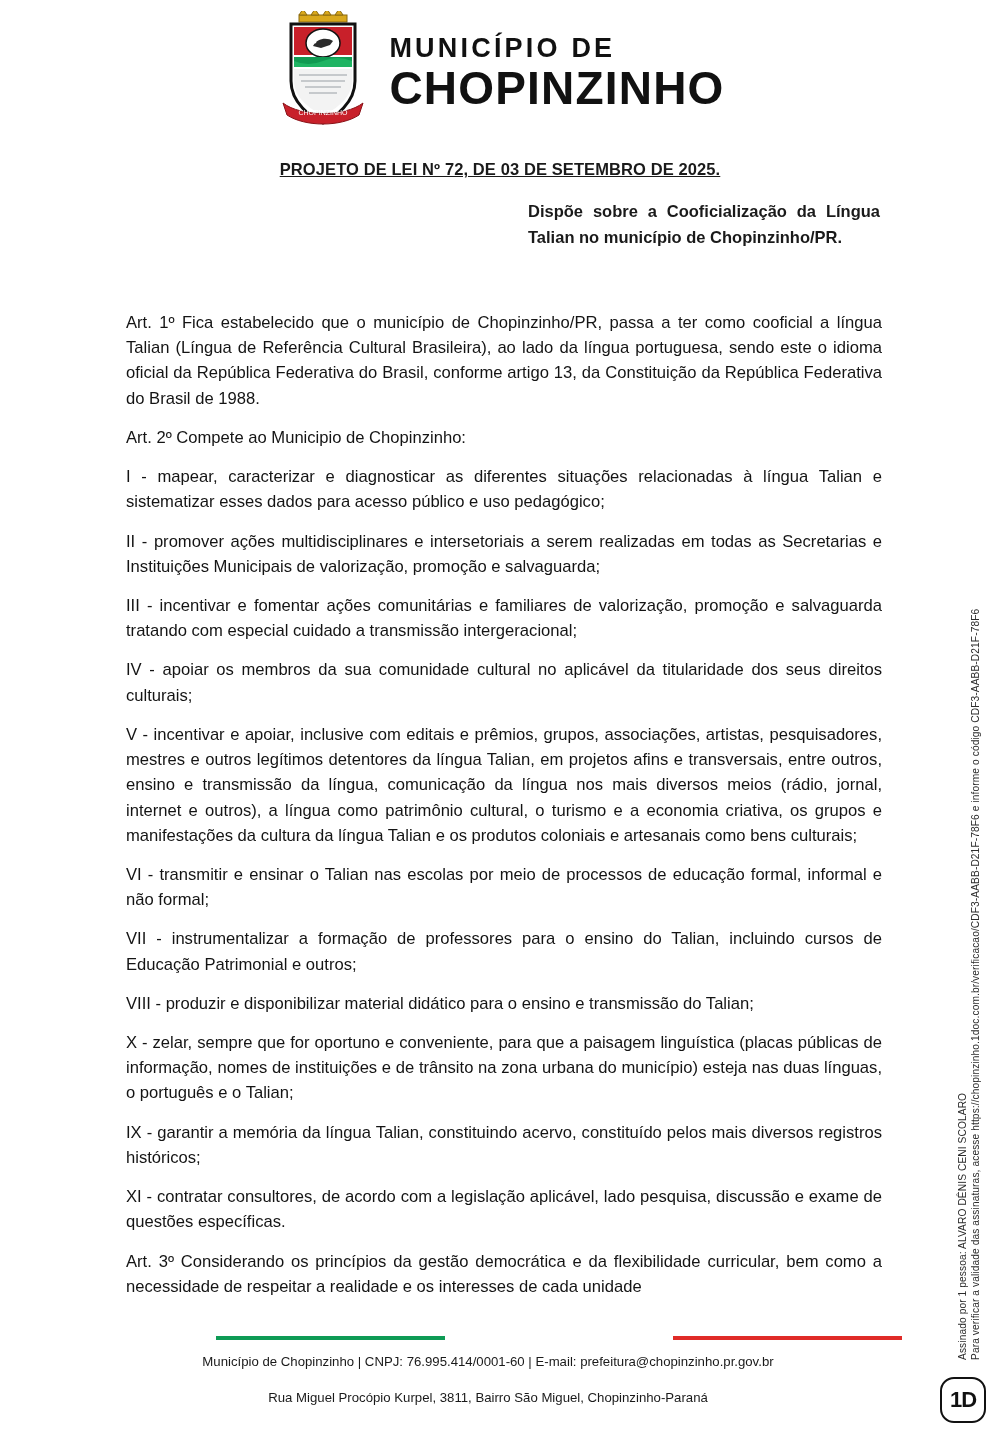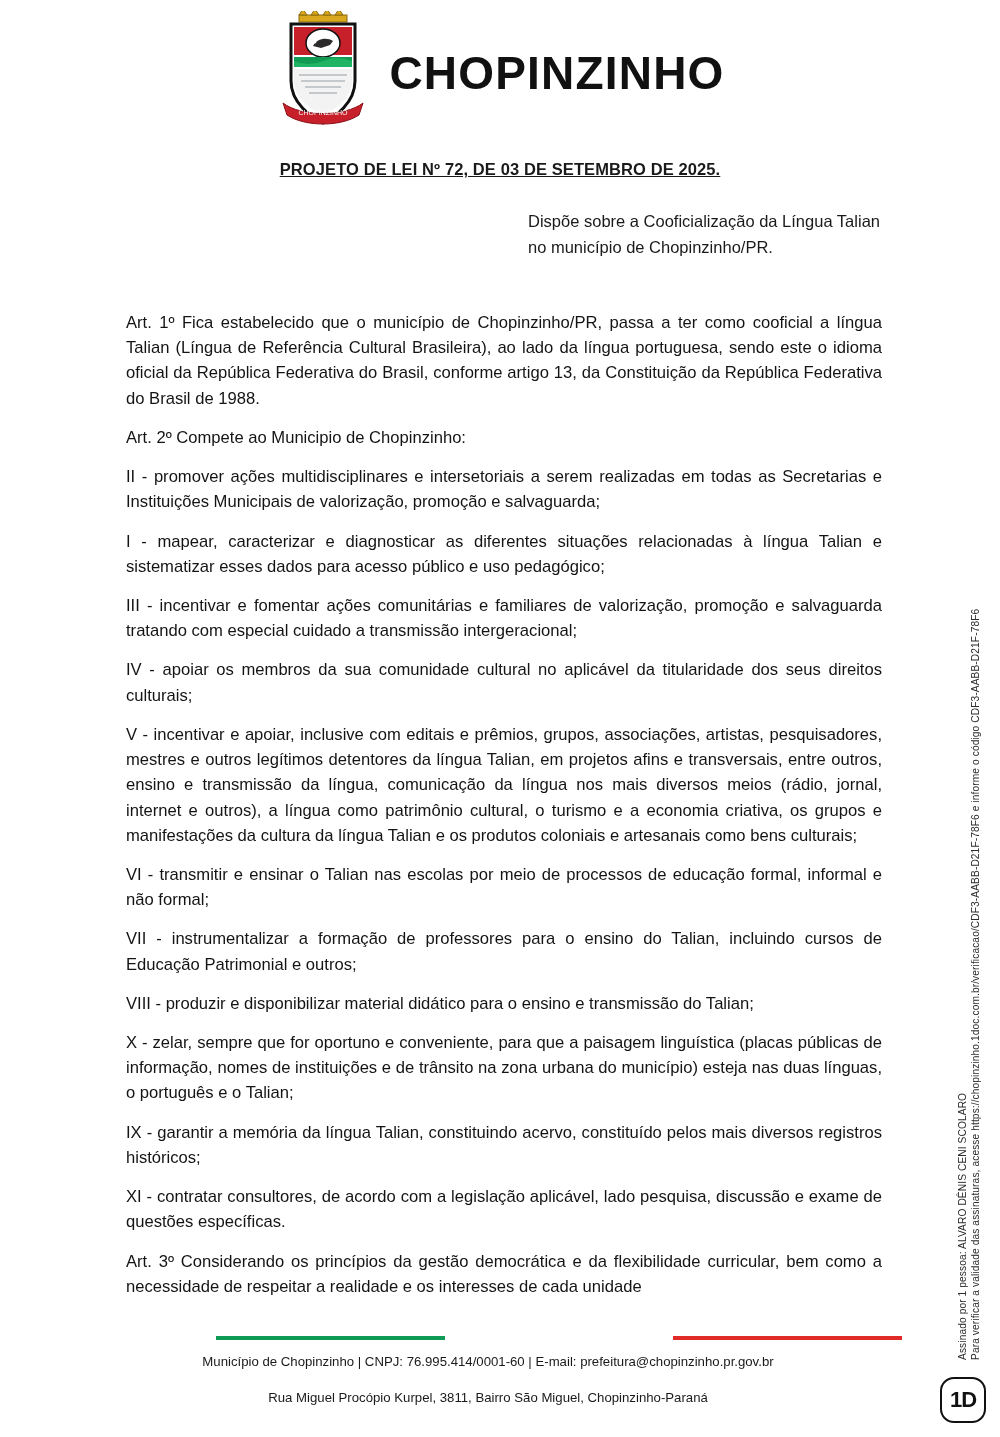--- a/index.html
+++ b/index.html
@@ -65,25 +65,25 @@
     text-align: center;
     font-size: 16.5px;
     font-weight: bold;
     text-decoration: underline;
     letter-spacing: 0.1px;
   }
 
   
   .ementa {
     position: absolute;
-    top: 208px;
+    top: 198px;
     left: 528px;
     width: 352px;
     font-size: 16.5px;
-    font-weight: normal;
+    font-weight: bold;
     line-height: 1.6;
     text-align: justify;
     text-align-last: left;
   }
 
   
   .body-text {
     position: absolute;
     top: 310px;
     left: 126px;
@@ -190,33 +190,34 @@
 
       <path d="M19 58 H77 V70 C77 86 62 98 48 104 C34 98 19 86 19 70 Z" fill="#f3f3f3"></path>
       <path d="M24 64 H72 M26 70 H70 M30 76 H66 M34 82 H62" stroke="#9aa0a6" stroke-width="1.2"></path>
 
       <path d="M8 92 C26 106 70 106 88 92 L84 104 C66 116 30 116 12 104 Z" fill="#c8202a" stroke="#8a1218" stroke-width="1"></path>
       <text x="48" y="104" font-size="7" fill="#ffffff" text-anchor="middle" font-family="Liberation Sans, sans-serif">CHOPINZINHO</text>
     </svg>
   </div>
 
   <div class="brand">
+    <div class="brand-top">MUNICÍPIO DE</div>
     <div class="brand-main">CHOPINZINHO</div>
   </div>
 </div>
 
 <div class="doc-title">PROJETO DE LEI Nº 72, DE 03 DE SETEMBRO DE 2025.</div>
 
 <div class="ementa">Dispõe sobre a Cooficialização da Língua Talian no município de Chopinzinho/PR.</div>
 
 <div class="body-text">
   <p>Art. 1º Fica estabelecido que o município de Chopinzinho/PR, passa a ter como cooficial a língua Talian (Língua de Referência Cultural Brasileira), ao lado da língua portuguesa, sendo este o idioma oficial da República Federativa do Brasil, conforme artigo 13, da Constituição da República Federativa do Brasil de 1988.</p>
   <p>Art. 2º Compete ao Municipio de Chopinzinho:</p>
+  <p>I - mapear, caracterizar e diagnosticar as diferentes situações relacionadas à língua Talian e sistematizar esses dados para acesso público e uso pedagógico;</p>
   <p>II - promover ações multidisciplinares e intersetoriais a serem realizadas em todas as Secretarias e Instituições Municipais de valorização, promoção e salvaguarda;</p>
-  <p>I - mapear, caracterizar e diagnosticar as diferentes situações relacionadas à língua Talian e sistematizar esses dados para acesso público e uso pedagógico;</p>
   <p>III - incentivar e fomentar ações comunitárias e familiares de valorização, promoção e salvaguarda tratando com especial cuidado a transmissão intergeracional;</p>
   <p>IV - apoiar os membros da sua comunidade cultural no aplicável da titularidade dos seus direitos culturais;</p>
   <p>V - incentivar e apoiar, inclusive com editais e prêmios, grupos, associações, artistas, pesquisadores, mestres e outros legítimos detentores da língua Talian, em projetos afins e transversais, entre outros, ensino e transmissão da língua, comunicação da língua nos mais diversos meios (rádio, jornal, internet e outros), a língua como patrimônio cultural, o turismo e a economia criativa, os grupos e manifestações da cultura da língua Talian e os produtos coloniais e artesanais como bens culturais;</p>
   <p>VI - transmitir e ensinar o Talian nas escolas por meio de processos de educação formal, informal e não formal;</p>
   <p>VII - instrumentalizar a formação de professores para o ensino do Talian, incluindo cursos de Educação Patrimonial e outros;</p>
   <p>VIII - produzir e disponibilizar material didático para o ensino e transmissão do Talian;</p>
   <p>X - zelar, sempre que for oportuno e conveniente, para que a paisagem linguística (placas públicas de informação, nomes de instituições e de trânsito na zona urbana do município) esteja nas duas línguas, o português e o Talian;</p>
   <p>IX - garantir a memória da língua Talian, constituindo acervo, constituído pelos mais diversos registros históricos;</p>
   <p>XI - contratar consultores, de acordo com a legislação aplicável, lado pesquisa, discussão e exame de questões específicas.</p>
   <p>Art. 3º Considerando os princípios da gestão democrática e da flexibilidade curricular, bem como a necessidade de respeitar a realidade e os interesses de cada unidade</p>

